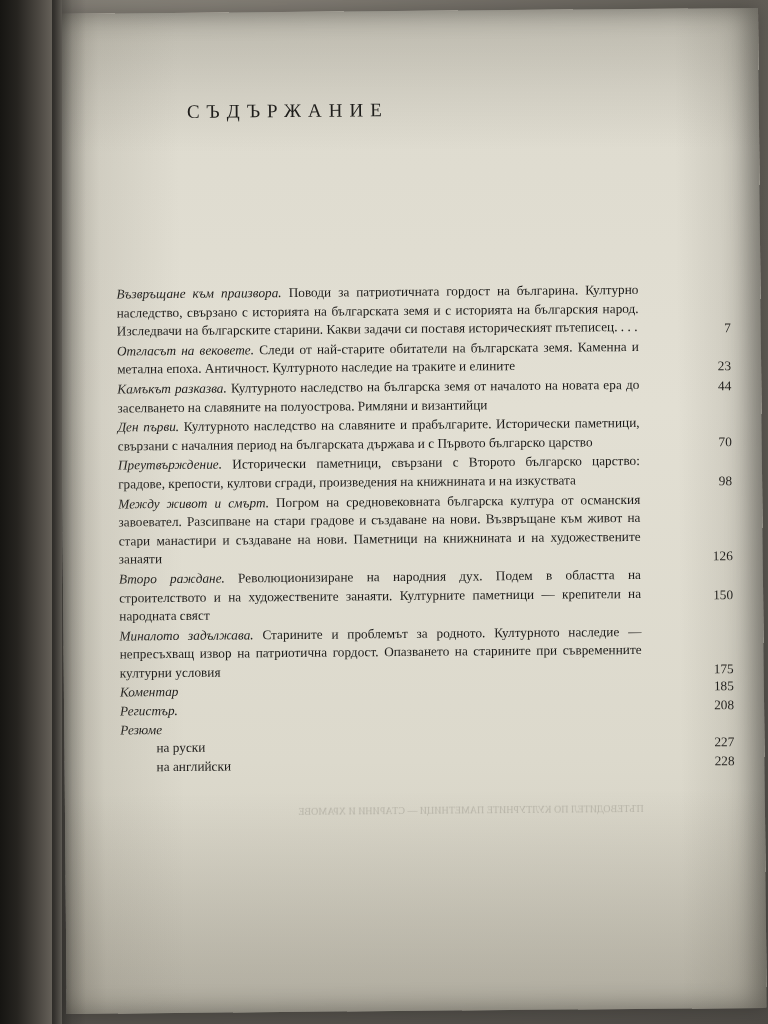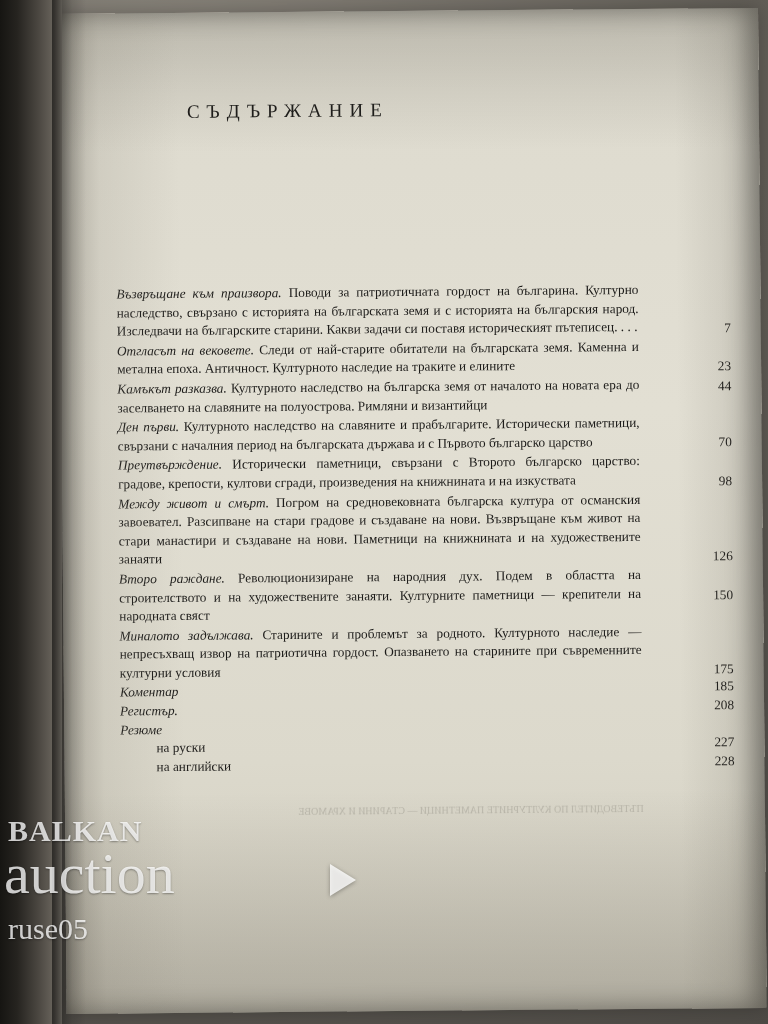--- a/index.html
+++ b/index.html
@@ -291,19 +291,13 @@
 
         <div class="bleed">ПЪТЕВОДИТЕЛ ПО КУЛТУРНИТЕ ПАМЕТНИЦИ — СТАРИНИ И ХРАМОВЕ</div>
       </div>
       <div class="page-vignette"></div>
     </div>
   </div>
 
   <div class="gutter"></div>
   <div class="gutter-shadow"></div>
 
-  <div class="watermark">
-    <div class="wm-line1">BALKAN</div>
-    <div class="wm-line2">auction</div>
-    <div class="wm-play"></div>
-    <div class="wm-line3">ruse05</div>
-  </div>
 </div>
 
 </body></html>

